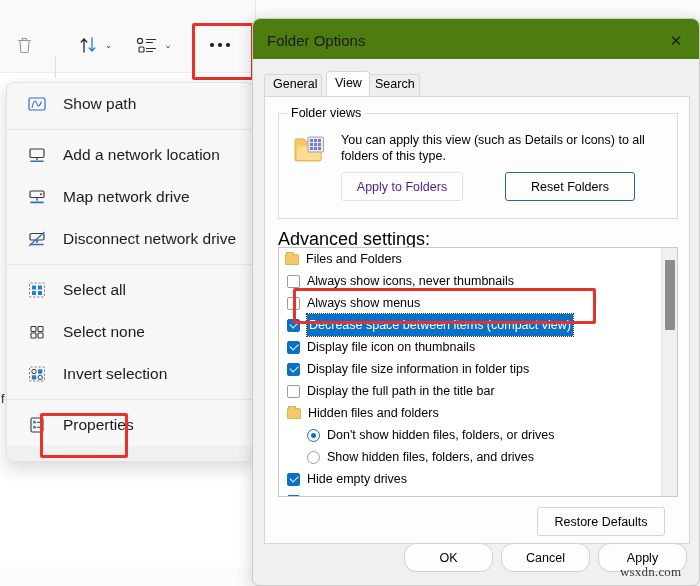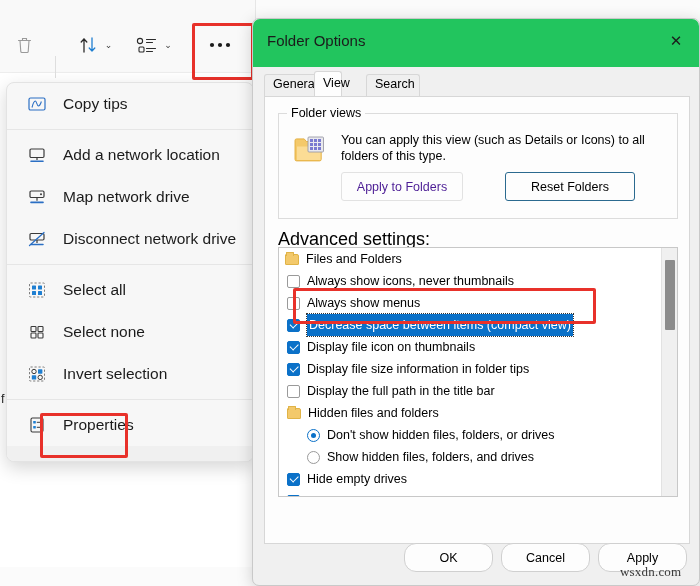--- a/index.html
+++ b/index.html
@@ -57,22 +57,22 @@
   .cm-sep { height:1px; background:#e6e6e6; margin:4px 0 4px 0; }
 
   
   #dialog {
     position:absolute; left:252px; top:18px; width:448px; height:568px;
     background:#f0f0f0; border:1px solid #c9c9c9; border-radius:7px;
     box-shadow:0 3px 16px rgba(0,0,0,.18);
     font-size:12.5px; color:#000;
   }
   #titlebar {
-    position:absolute; left:0; top:0; right:0; height:48px;
-    background:#22c55e; border-top-left-radius:7px; border-top-right-radius:7px;
+    position:absolute; left:0; top:0; right:0; height:40px;
+    background:#4d7c0f; border-top-left-radius:7px; border-top-right-radius:7px;
   }
   #dialog-title {
     position:absolute; left:14px; top:13px; font-size:15px; color:#1b1b1b;
   }
   #close-btn {
     position:absolute; right:0; top:0; width:46px; height:44px;
     display:flex; align-items:center; justify-content:center;
     border-top-right-radius:7px; font-size:15px; color:#1b1b1b;
   }
 
@@ -230,21 +230,21 @@
 
 <div id="context-menu">
 
   <div class="cm-item">
     <span class="cm-ico">
       <svg width="20" height="18" viewBox="0 0 20 18">
         <rect x="2" y="3" width="16" height="12" rx="1.5" fill="none" stroke="#2b6fc4" stroke-width="1.2"></rect>
         <path d="M5 12.5c1.2-5 2.2-6.5 3.4-6.5S10 11 11.4 11s2-1.5 3-4.5" fill="none" stroke="#2b6fc4" stroke-width="1.1"></path>
       </svg>
     </span>
-    <span>Copy tips</span>
+    <span>Show path</span>
   </div>
 
   <div class="cm-sep"></div>
 
   <div class="cm-item">
     <span class="cm-ico">
       <svg width="20" height="18" viewBox="0 0 20 18">
         <rect x="3" y="3" width="14" height="8.5" rx="1.2" fill="none" stroke="#3a3a3a" stroke-width="1.2"></rect>
         <path d="M10 11.5v2.5" stroke="#3a3a3a" stroke-width="1.2"></path>
         <path d="M4 15.2h12" stroke="#2b6fc4" stroke-width="1.6" stroke-linecap="round"></path>
@@ -347,21 +347,21 @@
 
 <div id="dialog">
 
   <div id="titlebar">
     <div id="dialog-title">Folder Options</div>
     <div id="close-btn">✕</div>
   </div>
 
   <div id="tabstrip">
     <div class="tab" style="left:0; width:58px;">General</div>
-    <div class="tab active" style="left:50px; width:28px;">View</div>
+    <div class="tab active" style="left:62px; width:44px;">View</div>
     <div class="tab" style="left:102px; width:54px;">Search</div>
   </div>
 
   <div id="tabpage">
 
     <div id="folder-views">
       <div id="fv-legend">Folder views</div>
 
       <div id="fv-icon">
         <svg width="38" height="32" viewBox="0 0 38 32">
@@ -450,20 +450,21 @@
       <div class="lrow ind1">
         <span class="cb on"></span>
         <span class="lbl">Hide extensions for known file types</span>
       </div>
 
       <div id="adv-scrollbar">
         <div id="adv-thumb"></div>
       </div>
     </div>
 
+    <div class="winbtn" id="restore-btn">Restore Defaults</div>
   </div>
 
   <div id="dlg-buttons">
     <div class="dbtn" style="left:151px;">OK</div>
     <div class="dbtn" style="left:248px;">Cancel</div>
     <div class="dbtn" style="left:345px;">Apply</div>
   </div>
 </div>
 
 <div class="redbox" style="left:293px; top:288px; width:303px; height:36px;"></div>

